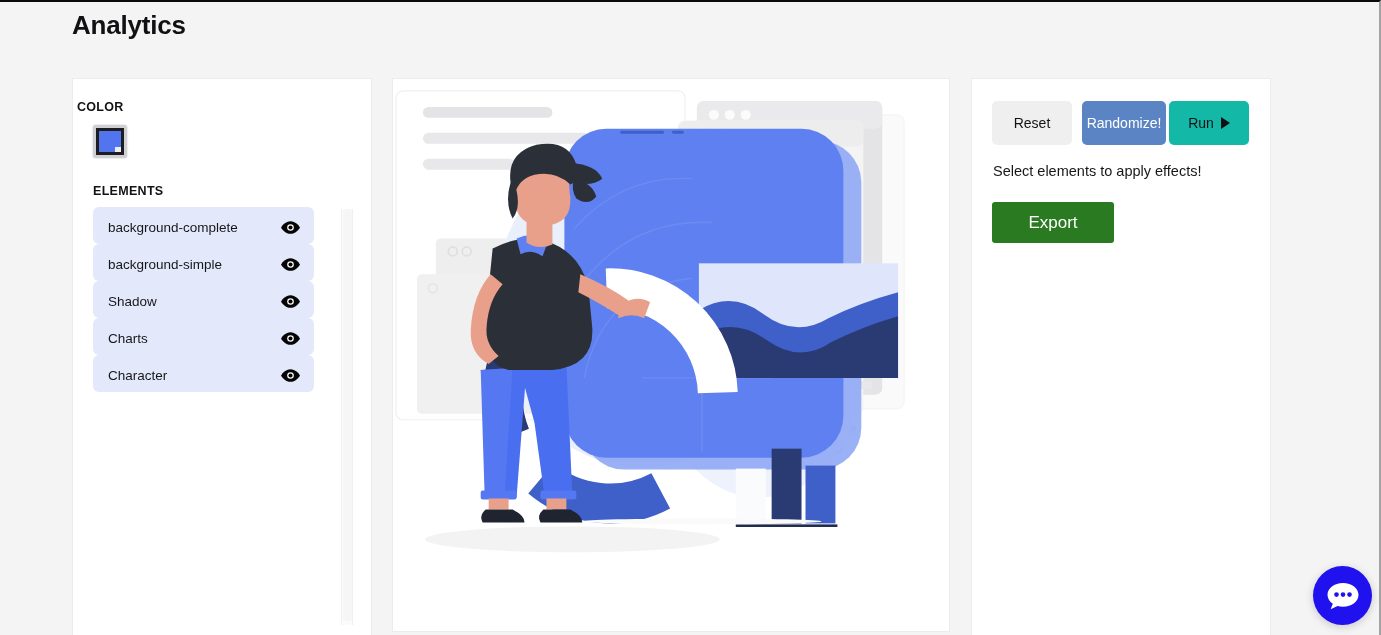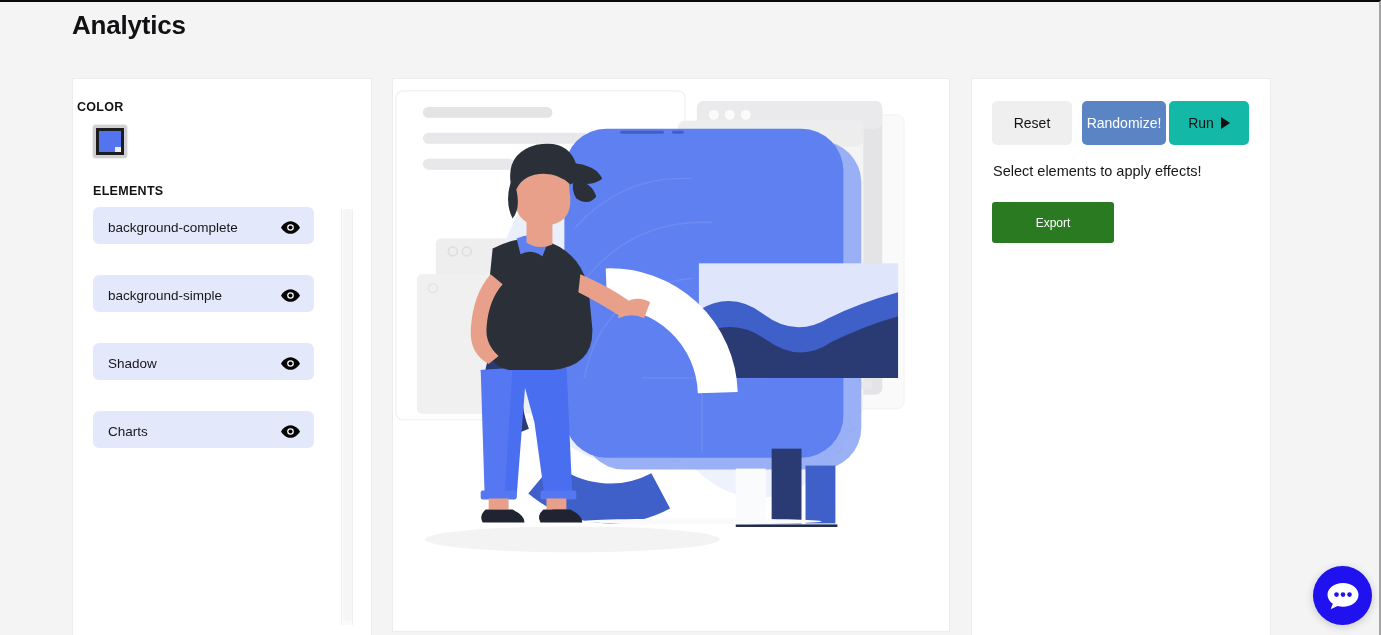--- a/index.html
+++ b/index.html
@@ -78,21 +78,20 @@
     height: 418px;
     overflow: hidden;
   }
   .element-row {
     position: relative;
     display: flex;
     align-items: center;
     justify-content: space-between;
     width: 221px;
     height: 37px;
-    margin-bottom: 31px;
     padding: 3px 14px 0 15px;
     background: #e3e9fb;
     border-radius: 6px;
     cursor: pointer;
   }
   .element-row .row-label {
     font-size: 13.5px;
     color: #17171a;
   }
   .eye-icon { width: 19px; height: 13px; display: block; flex: 0 0 auto; }
@@ -158,21 +157,21 @@
     font-size: 14.5px;
     color: #17171a;
     text-align: center;
   }
   #btn-export {
     left: 20px; top: 123px;
     width: 122px; height: 41px;
     background: #2a7a21;
     color: #ffffff;
     border-radius: 3px;
-    font-size: 12px;
+    font-size: 17px;
   }
 
   
   #chat-widget {
     position: absolute;
     right: 7px; bottom: 10px;
     width: 59px; height: 59px;
     border-radius: 50%;
     background: #1f12ee;
     display: flex;
@@ -234,20 +233,28 @@
 
       <div class="element-row">
         <span class="row-label">Charts</span>
         <svg class="eye-icon" viewBox="0 0 24 16">
           <path d="M12 0C6 0 1.6 5 0 8c1.6 3 6 8 12 8s10.4-5 12-8c-1.6-3-6-8-12-8z" fill="#050505"></path>
           <circle cx="12" cy="8" r="4.2" fill="#ffffff"></circle>
           <circle cx="12" cy="8" r="2.6" fill="#050505"></circle>
         </svg>
       </div>
 
+      <div class="element-row">
+        <span class="row-label">Character</span>
+        <svg class="eye-icon" viewBox="0 0 24 16">
+          <path d="M12 0C6 0 1.6 5 0 8c1.6 3 6 8 12 8s10.4-5 12-8c-1.6-3-6-8-12-8z" fill="#050505"></path>
+          <circle cx="12" cy="8" r="4.2" fill="#ffffff"></circle>
+          <circle cx="12" cy="8" r="2.6" fill="#050505"></circle>
+        </svg>
+      </div>
 
     </div>
 
     <div id="elements-scroll-track">
       <div id="elements-scroll-thumb"></div>
     </div>
   </div>
 
   <div class="panel" id="panel-center">
     <svg id="illustration" viewBox="0 0 558 554">

